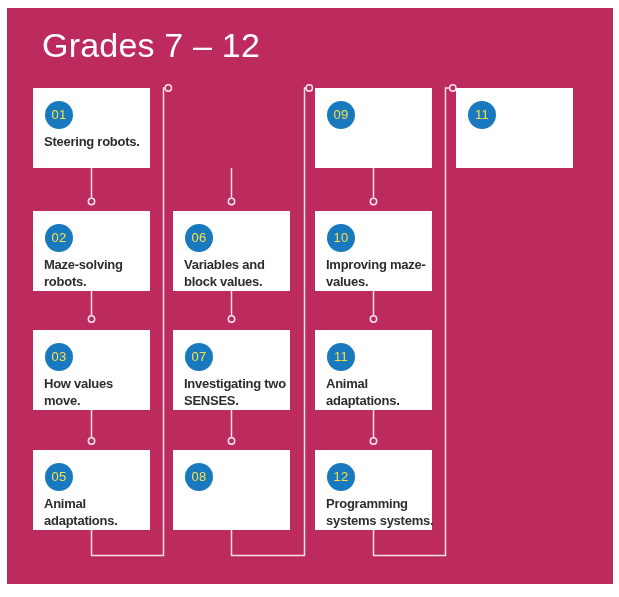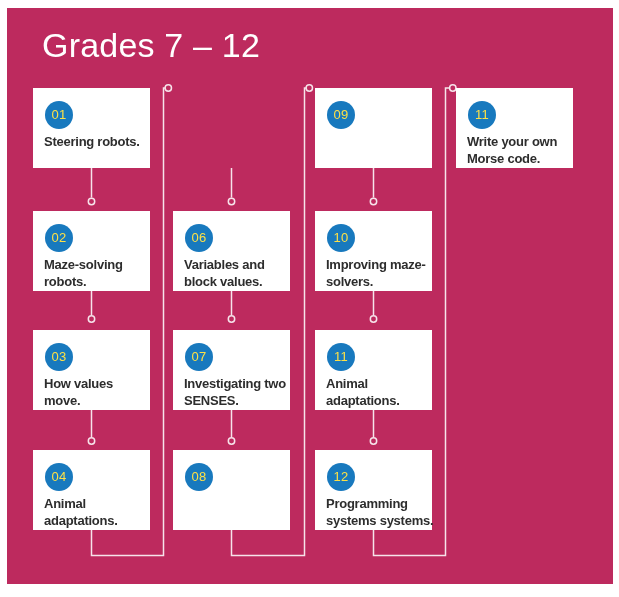--- a/index.html
+++ b/index.html
@@ -94,21 +94,21 @@
     <div class="badge">02</div>
     <div class="label">Maze-solving
 robots.</div>
   </div>
   <div class="card c1 r3">
     <div class="badge">03</div>
     <div class="label">How values
 move.</div>
   </div>
   <div class="card c1 r4">
-    <div class="badge">04</div>
+    <div class="badge">05</div>
     <div class="label">Animal
 adaptations.</div>
   </div>
 
   <div class="card c2 r2">
     <div class="badge">06</div>
     <div class="label">Variables and
 block values.</div>
   </div>
   <div class="card c2 r3">
@@ -119,32 +119,30 @@
   <div class="card c2 r4">
     <div class="badge">08</div>
   </div>
 
   <div class="card c3 r1">
     <div class="badge">09</div>
   </div>
   <div class="card c3 r2">
     <div class="badge">10</div>
     <div class="label">Improving maze-
-solvers.</div>
+values.</div>
   </div>
   <div class="card c3 r3">
     <div class="badge">11</div>
     <div class="label">Animal
 adaptations.</div>
   </div>
   <div class="card c3 r4">
     <div class="badge">12</div>
     <div class="label">Programming
 systems systems.</div>
   </div>
 
   <div class="card c4 r1">
     <div class="badge">11</div>
-    <div class="label">Write your own
-Morse code.</div>
   </div>
 
 </div>
 
 </body></html>

